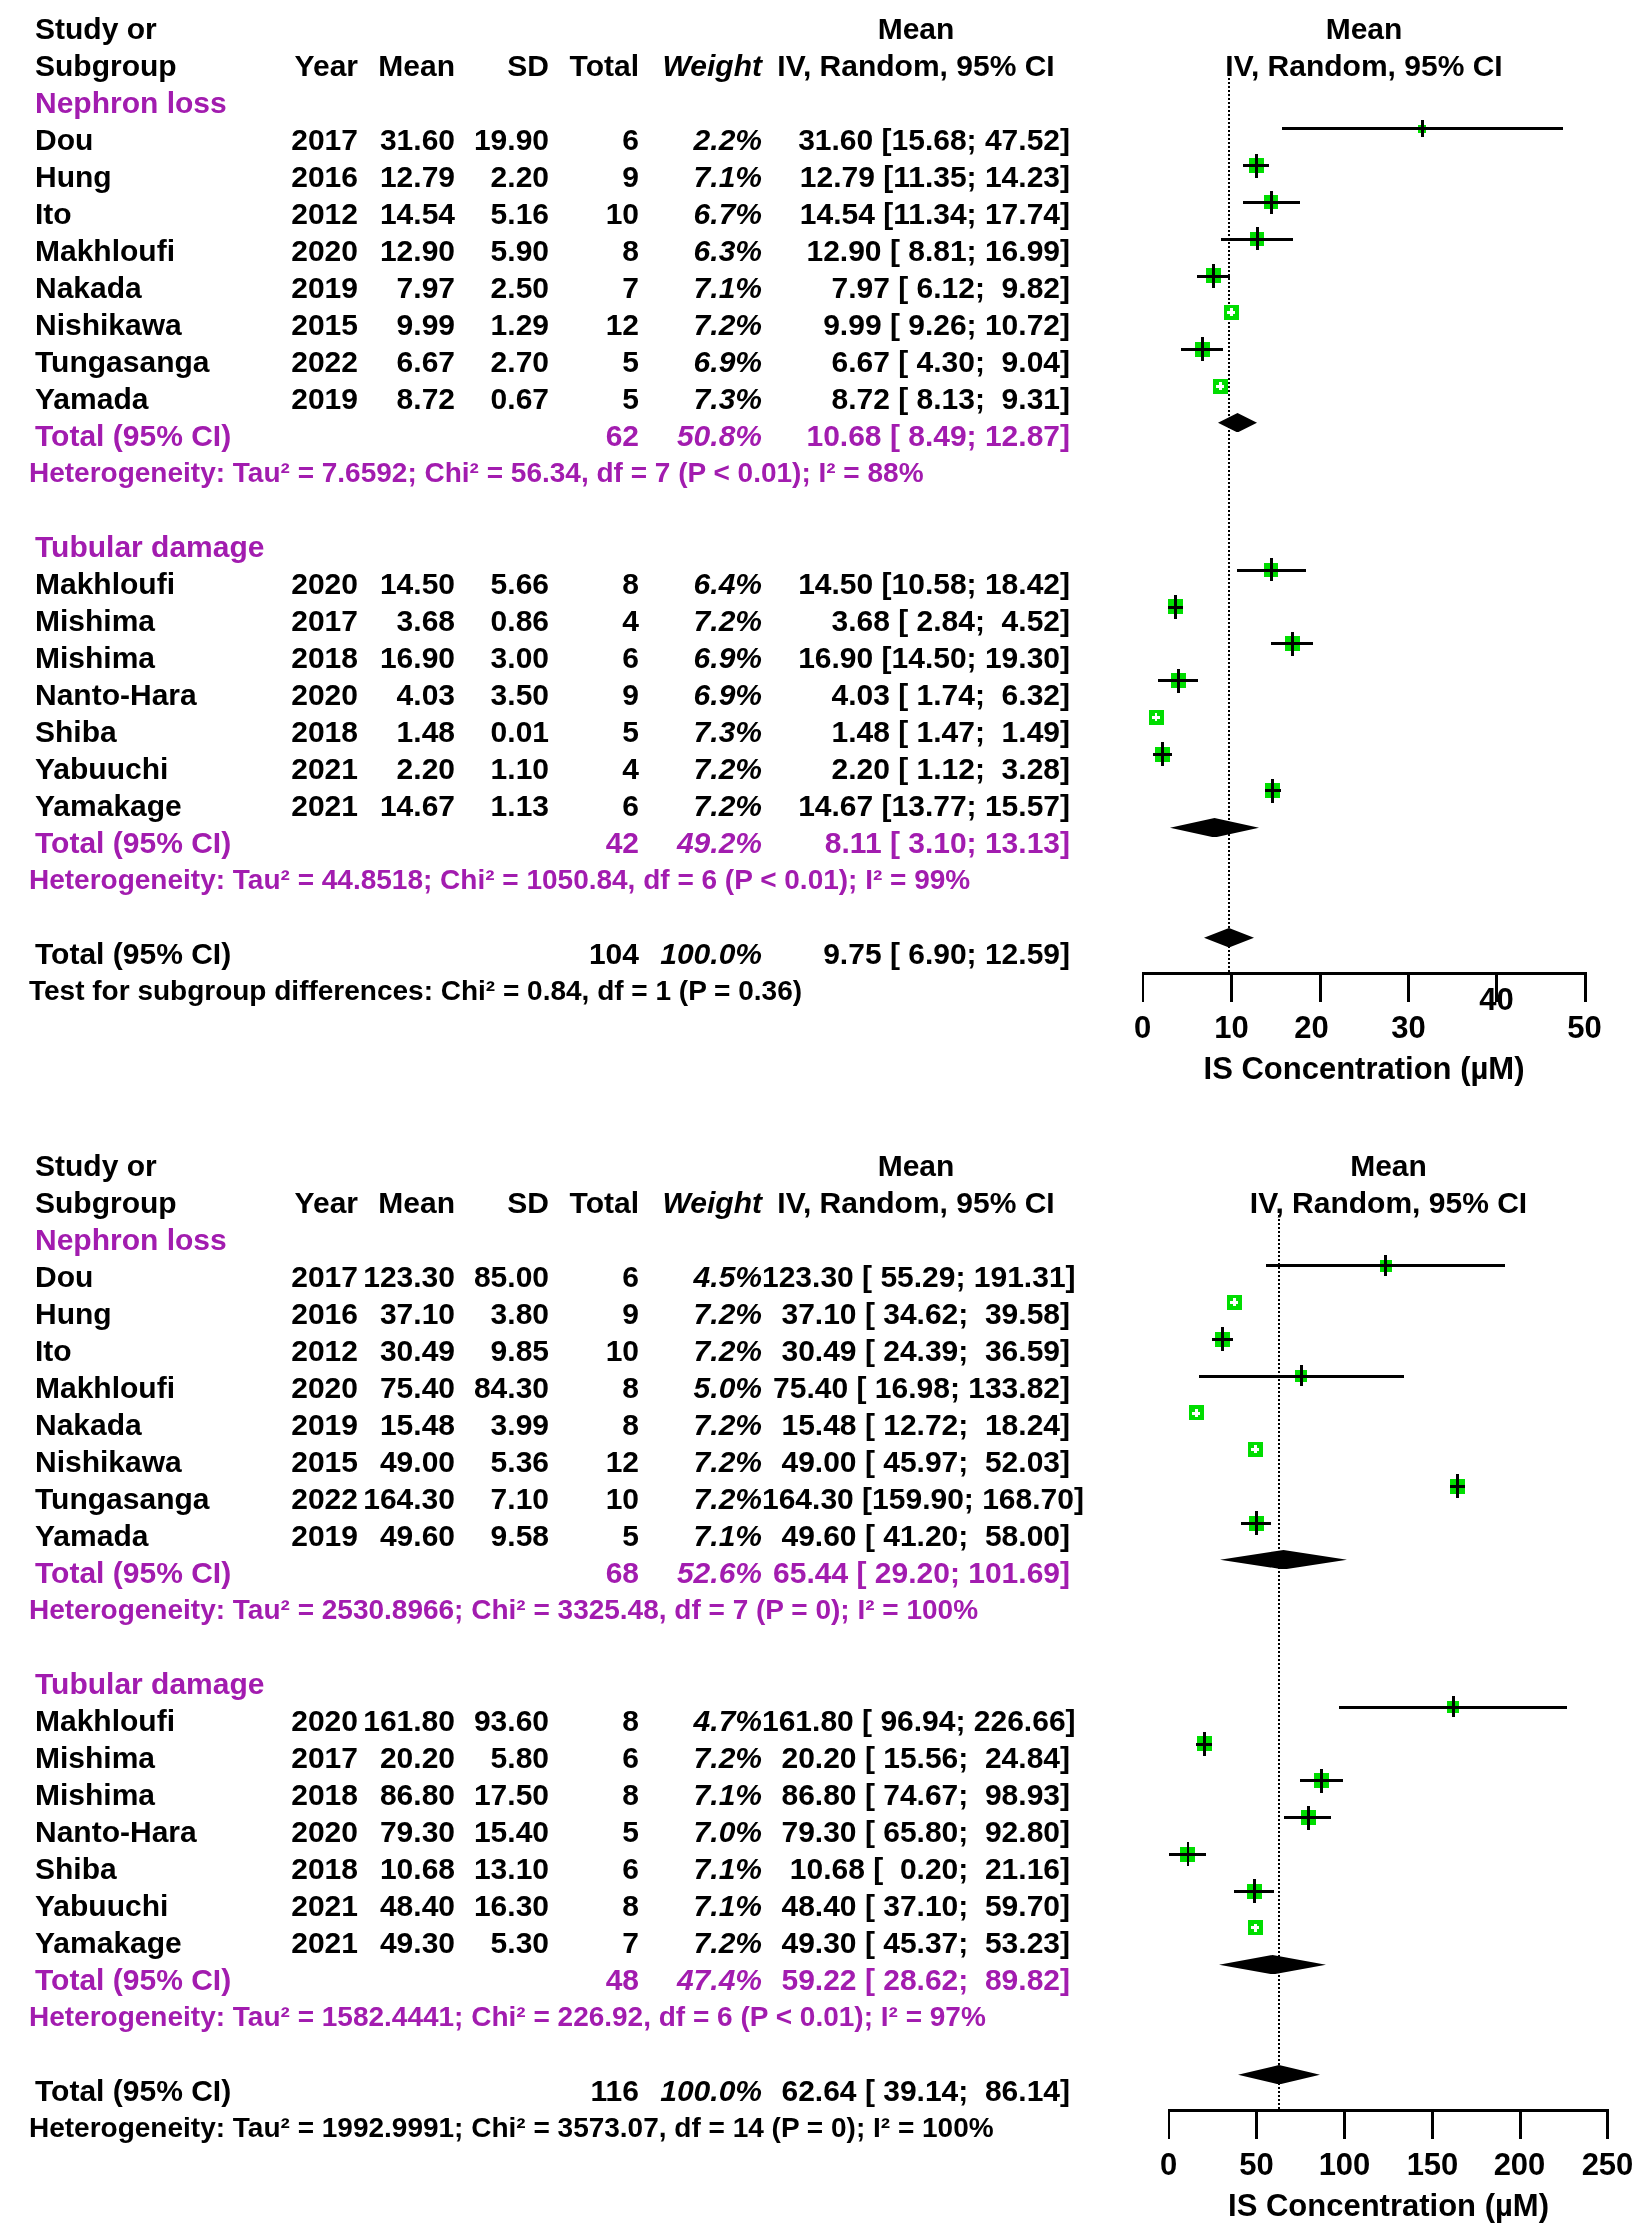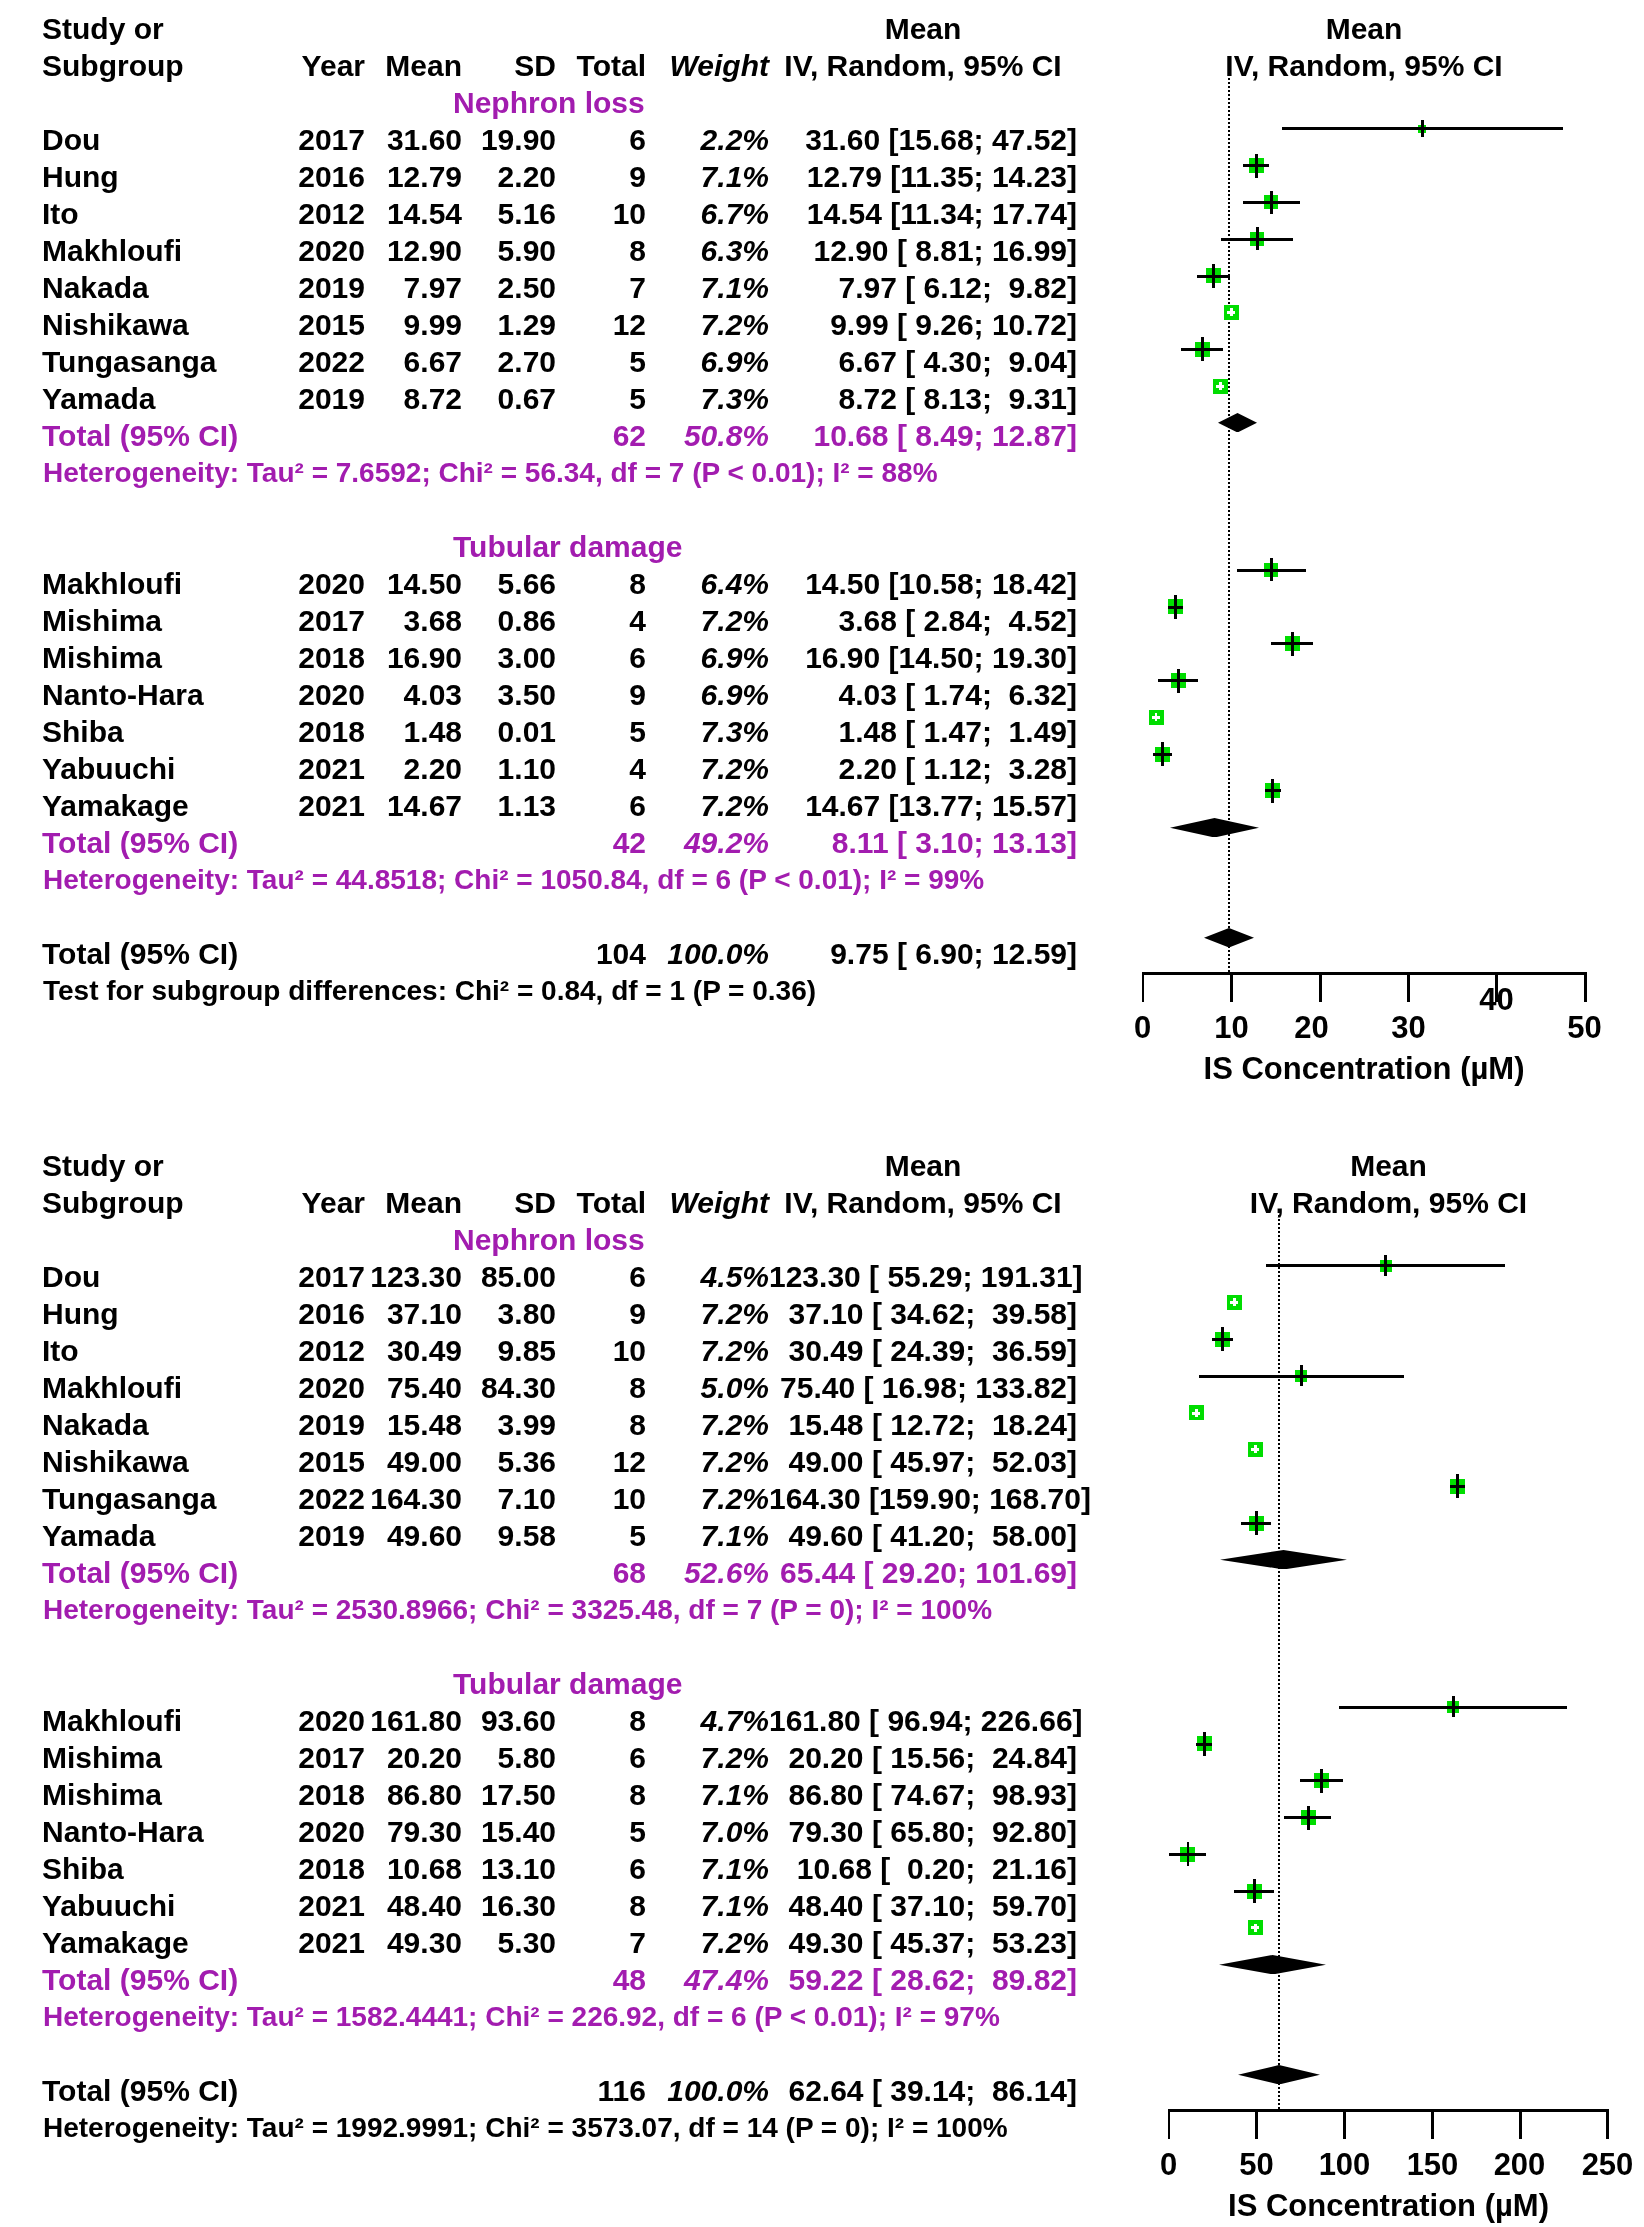--- a/index.html
+++ b/index.html
@@ -4,32 +4,32 @@
 <style>
   html,body{margin:0;padding:0;background:#ffffff;}
   body{
     width:1645px;height:2227px;overflow:hidden;
     font-family:"Liberation Sans", sans-serif;
     font-weight:bold;color:#000;
   }
   .fig{position:relative;width:1645px;height:1103px;}
   .fig.second{margin-top:34px;}
   .table-col{position:absolute;left:0;top:10.3px;width:1084px;}
-  .row{display:flex;height:37px;line-height:37px;font-size:30px;white-space:pre;padding-left:35px;justify-content:center;}
+  .row{display:flex;height:37px;line-height:37px;font-size:30px;white-space:pre;padding-left:35px;}
   .c{flex:none;text-align:right;}
   .c-study{width:213px;text-align:left;}
   .c-year{width:110px;}
   .c-mean{width:97px;}
   .c-sd{width:94px;}
   .c-total{width:90px;}
   .c-weight{width:123px;font-style:italic;}
   .c-ci{width:308px;}
   .c-ci.center{text-align:center;}
   .gray{color:#a21caf;}
-  .r-het{height:37px;line-height:37px;font-size:28px;padding-left:43px;white-space:pre;}
+  .r-het{height:37px;line-height:37px;font-size:28px;padding-left:29px;white-space:pre;}
   .r-blank{height:37px;}
   .plot-header{position:absolute;top:10.3px;text-align:center;font-size:30px;line-height:37px;}
   .plot-area{position:absolute;top:0;bottom:0;}
   .overall-dotted{position:absolute;width:0;border-left:2.6px dotted #000;}
   .ci-line{position:absolute;height:2.6px;background:#000;}
   .sq{position:absolute;}
   .bar{position:absolute;}
   .diamond{position:absolute;background:#000;clip-path:polygon(0 50%,50% 0,100% 50%,50% 100%);}
   .axis-line{position:absolute;height:2.6px;background:#000;}
   .axis-tick{position:absolute;width:2.6px;height:30px;background:#000;}

